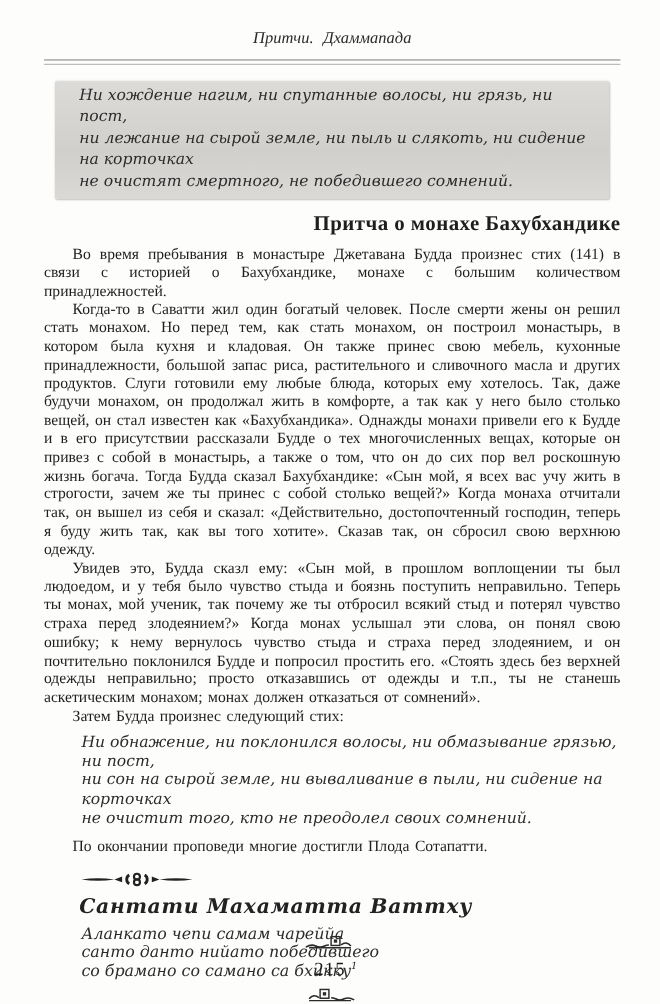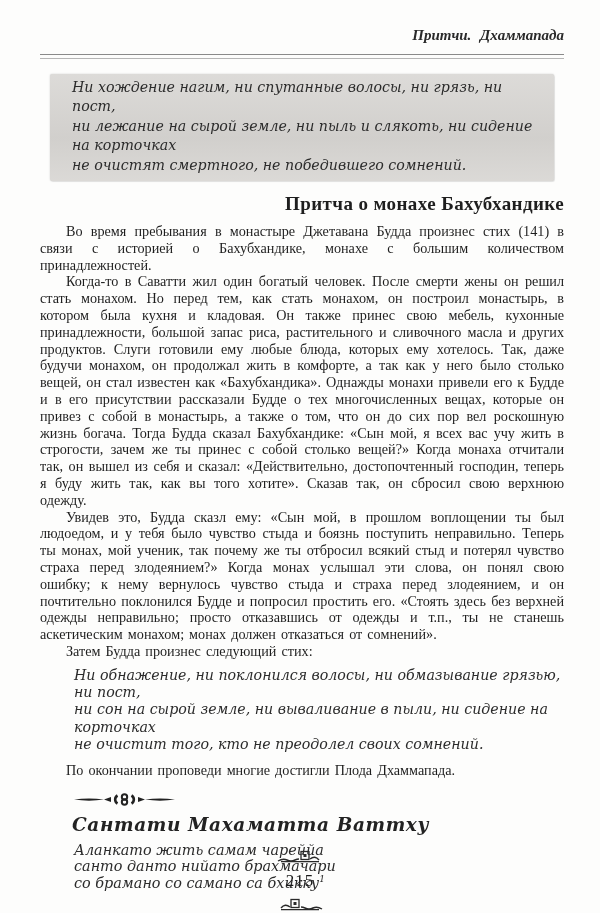--- a/index.html
+++ b/index.html
@@ -14,27 +14,26 @@
     margin:0 auto;
     background:#fdfdfc;
     color:var(--ink);
     font-family:"Liberation Serif", serif;
     overflow:hidden;
     box-sizing:border-box;
     padding:26px 36px 0 40px;
   }
   
   .running-head{
-    text-align:right;
+    text-align:center;
     font-style:italic;
     font-size:15px;
     line-height:18px;
     word-spacing:5px;
     color:#2a2a2a;
-    font-weight:bold;
   }
   .head-rule{
     margin-top:10px;
     height:3px;
     border-top:1.5px solid var(--rule);
     border-bottom:1px solid #b5b5b5;
   }
   
   .epigraph{
     margin:15px 10px 0 10px;
@@ -143,41 +142,41 @@
     <p>Затем Будда произнес следующий стих:</p>
   </div>
 
   <div class="verse">
     <div>Ни обнажение, ни поклонился волосы, ни обмазывание грязью, ни пост,</div>
     <div>ни сон на сырой земле, ни вываливание в пыли, ни сидение на корточках</div>
     <div>не очистит того, кто не преодолел своих сомнений.</div>
   </div>
 
   <div class="body-text">
-    <p class="closing">По окончании проповеди многие достигли Плода Дхаммапада.</p>
+    <p class="closing">По окончании проповеди многие достигли Плода Сотапатти.</p>
   </div>
 
   <div class="divider">
     <svg class="orn" width="104" height="15" viewBox="0 0 104 15" aria-hidden="true">
       <path d="M0 7.5 C 10 6, 20 6, 30 7.5 C 20 9, 10 9, 0 7.5 Z" fill="#222"></path>
       <path d="M30 7.5 l7 -2.6 v5.2 Z" fill="#222"></path>
       <path d="M43.5 3.5 a4.6 4.6 0 0 0 0 8" fill="none" stroke="#222" stroke-width="2.6"></path>
       <circle cx="50.5" cy="5" r="2.7" fill="none" stroke="#222" stroke-width="2"></circle>
       <circle cx="50.5" cy="10" r="2.7" fill="none" stroke="#222" stroke-width="2"></circle>
       <path d="M57.5 3.5 a4.6 4.6 0 0 1 0 8" fill="none" stroke="#222" stroke-width="2.6"></path>
       <path d="M71 7.5 l-7 -2.6 v5.2 Z" fill="#222"></path>
       <path d="M71 7.5 C 81 6, 91 6, 101 7.5 C 91 9, 81 9, 71 7.5 Z" fill="#222"></path>
     </svg>
   </div>
 
   <div class="section-heading">Сантати Махаматта Ваттху</div>
 
   <div class="pali">
-    <div>Аланкато жить самам чареййа</div>
-    <div>санто данто нийато брахмачари</div>
+    <div>Аланкато чепи самам чареййа</div>
+    <div>санто данто нийато победившего</div>
     <div><span>со брамано со самано са бхикку</span><sup>1</sup></div>
   </div>
 
   <div class="footer">
     <svg class="orn" width="46" height="16" viewBox="0 0 46 16" aria-hidden="true">
       <path d="M1 12 q5 -3 9 -1 q4 2 8 0 q2 -1 4 -1" fill="none" stroke="#2a2a2a" stroke-width="1.4"></path>
       <path d="M4 12.6 h38" stroke="#2a2a2a" stroke-width="1.2"></path>
       <rect x="24" y="2.5" width="8" height="8" fill="none" stroke="#2a2a2a" stroke-width="1.3"></rect>
       <rect x="26.5" y="5" width="3" height="3" fill="#2a2a2a"></rect>
       <path d="M33 10 q5 -4 9 1" fill="none" stroke="#2a2a2a" stroke-width="1.4"></path>

